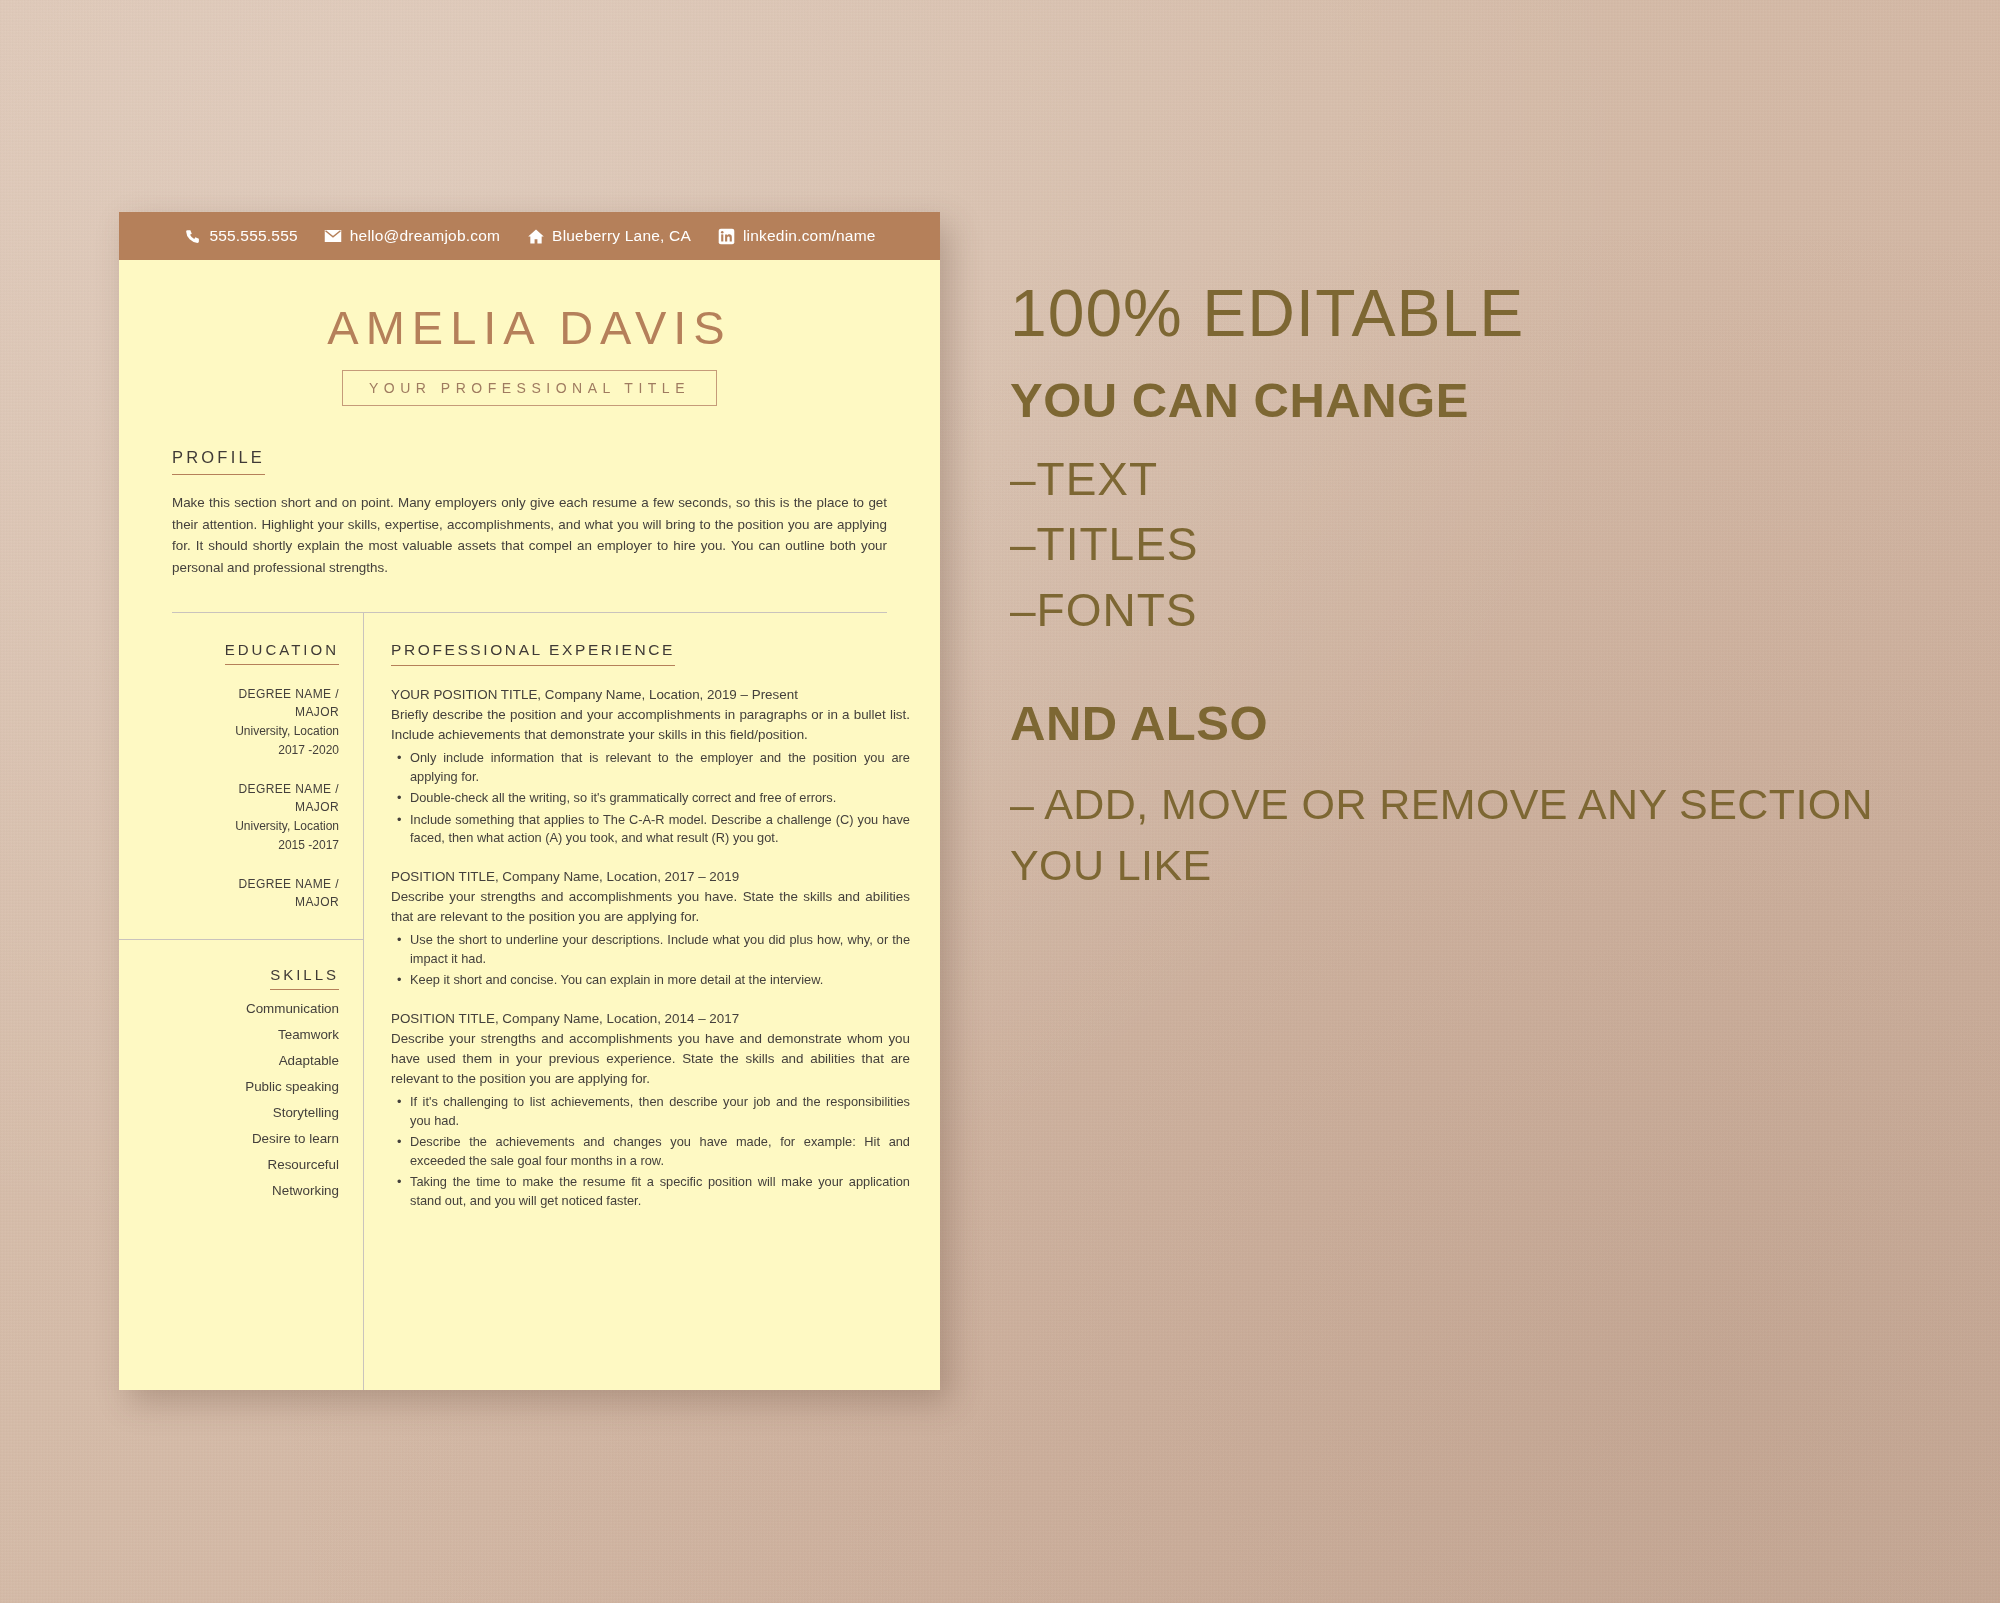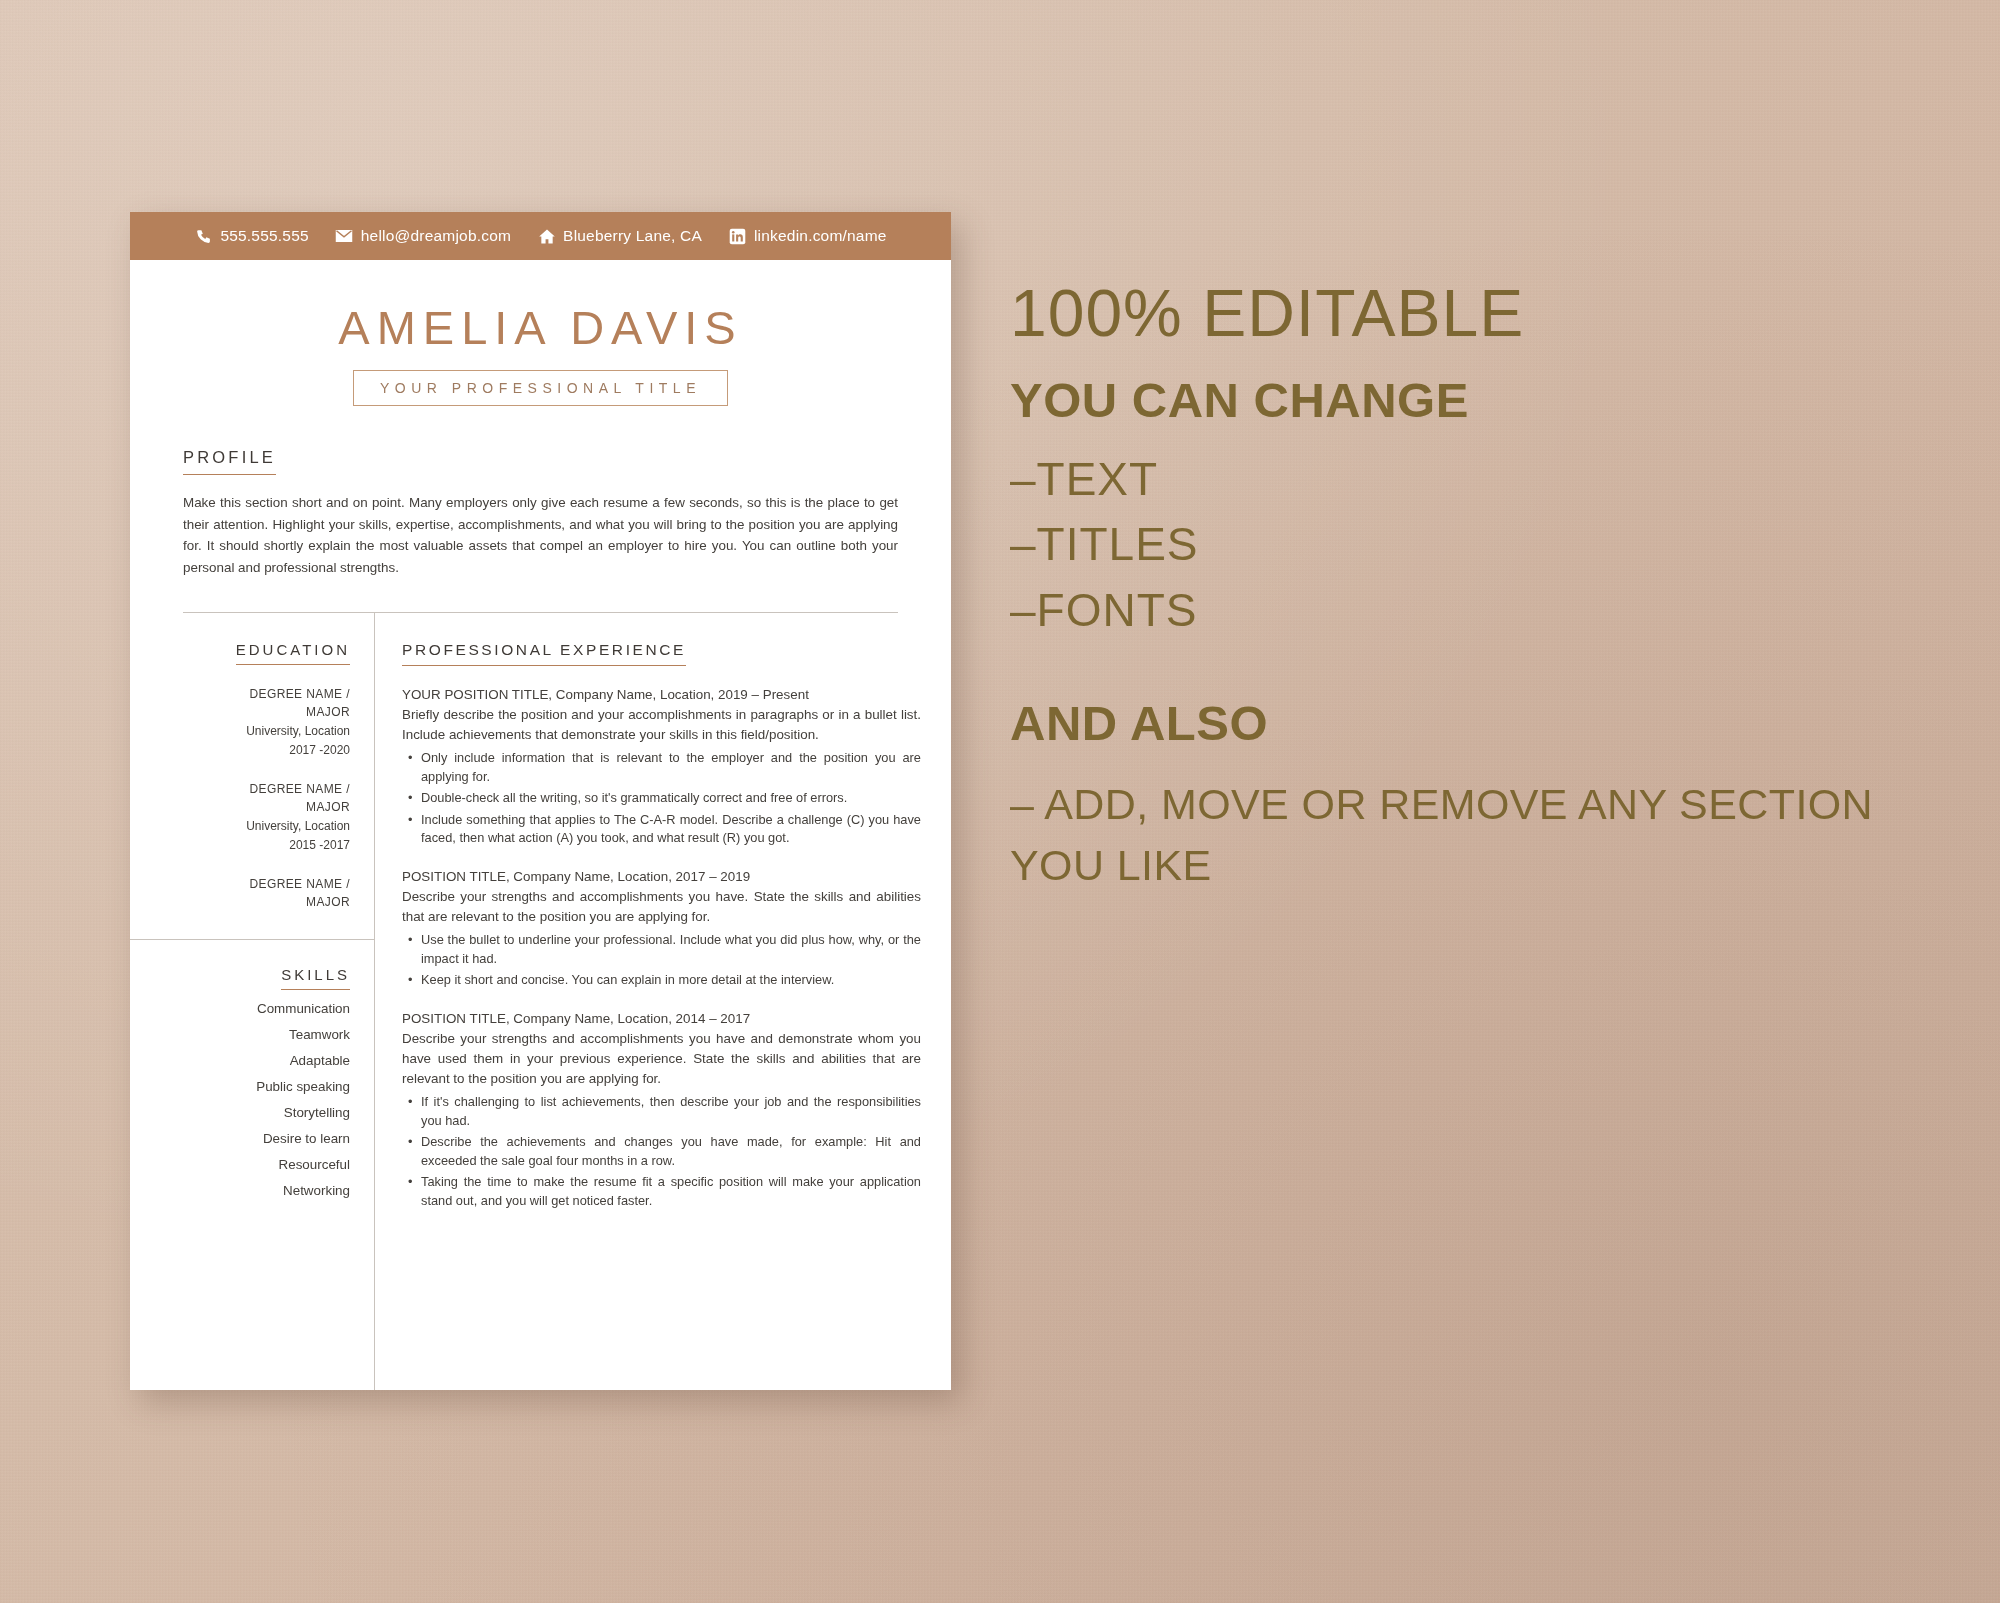--- a/index.html
+++ b/index.html
@@ -23,25 +23,25 @@
       radial-gradient(ellipse at 85% 85%, rgba(120,80,60,0.13), rgba(0,0,0,0) 60%),
       repeating-linear-gradient(0deg, rgba(0,0,0,0.012) 0px, rgba(0,0,0,0.012) 1px, rgba(255,255,255,0.012) 2px, rgba(255,255,255,0.012) 3px),
       repeating-linear-gradient(90deg, rgba(0,0,0,0.012) 0px, rgba(0,0,0,0.012) 1px, rgba(255,255,255,0.012) 2px, rgba(255,255,255,0.012) 3px),
       linear-gradient(135deg, #dcc3b1 0%, #d6bca9 40%, #d2b6a3 70%, #cdb19e 100%);
     pointer-events: none;
   }
 
   
   .resume {
     position: absolute;
-    left: 130px;
+    left: 119px;
     top: 212px;
     width: 821px;
     height: 1178px;
-    background: #ffffff;
+    background: #fef9c3;
     box-shadow: 10px 12px 30px rgba(90,60,45,0.28);
     overflow: hidden;
   }
 
   .topbar {
     height: 48px;
     background: #b5805a;
     display: flex;
     align-items: center;
     justify-content: center;
@@ -355,21 +355,21 @@
           <li>Only include information that is relevant to the employer and the position you are applying for.</li>
           <li>Double-check all the writing, so it's grammatically correct and free of errors.</li>
           <li>Include something that applies to The C-A-R model. Describe a challenge (C) you have faced, then what action (A) you took, and what result (R) you got.</li>
         </ul>
       </div>
 
       <div class="job">
         <div class="job-title">POSITION TITLE, Company Name, Location, 2017 – 2019</div>
         <div class="job-desc">Describe your strengths and accomplishments you have. State the skills and abilities that are relevant to the position you are applying for.</div>
         <ul class="bullets">
-          <li>Use the bullet to underline your professional. Include what you did plus how, why, or the impact it had.</li>
+          <li>Use the short to underline your descriptions. Include what you did plus how, why, or the impact it had.</li>
           <li>Keep it short and concise. You can explain in more detail at the interview.</li>
         </ul>
       </div>
 
       <div class="job">
         <div class="job-title">POSITION TITLE, Company Name, Location, 2014 – 2017</div>
         <div class="job-desc">Describe your strengths and accomplishments you have and demonstrate whom you have used them in your previous experience. State the skills and abilities that are relevant to the position you are applying for.</div>
         <ul class="bullets">
           <li>If it's challenging to list achievements, then describe your job and the responsibilities you had.</li>
           <li>Describe the achievements and changes you have made, for example: Hit and exceeded the sale goal four months in a row.</li>

